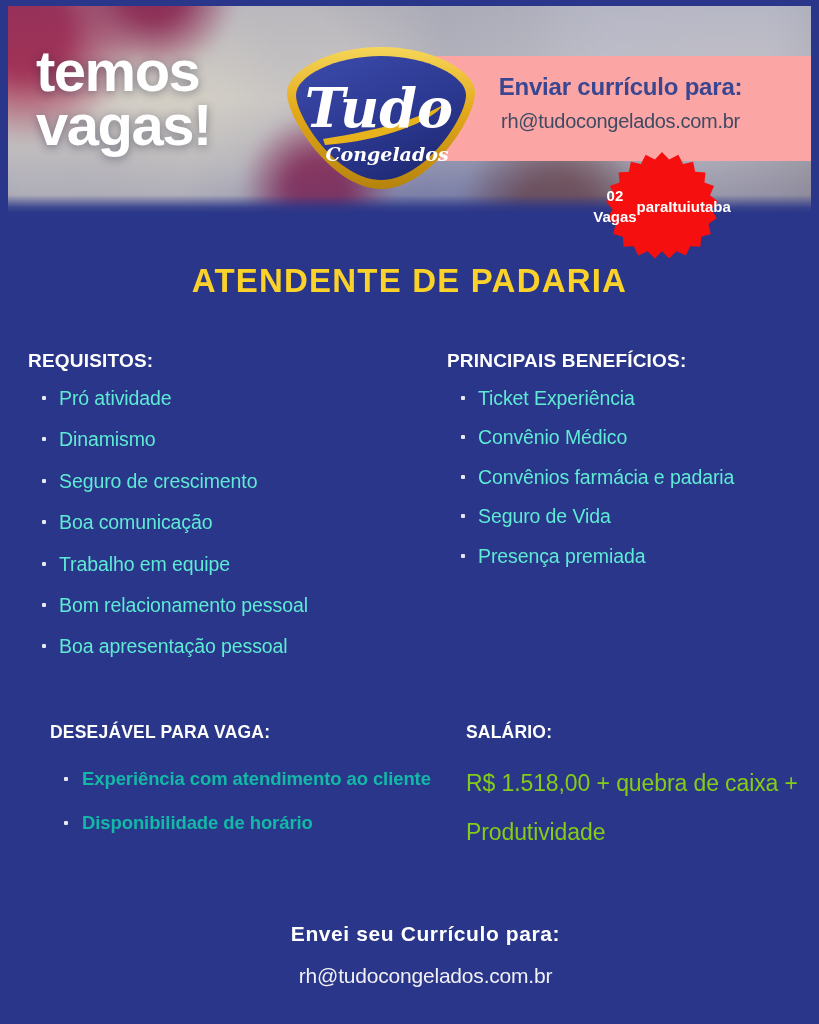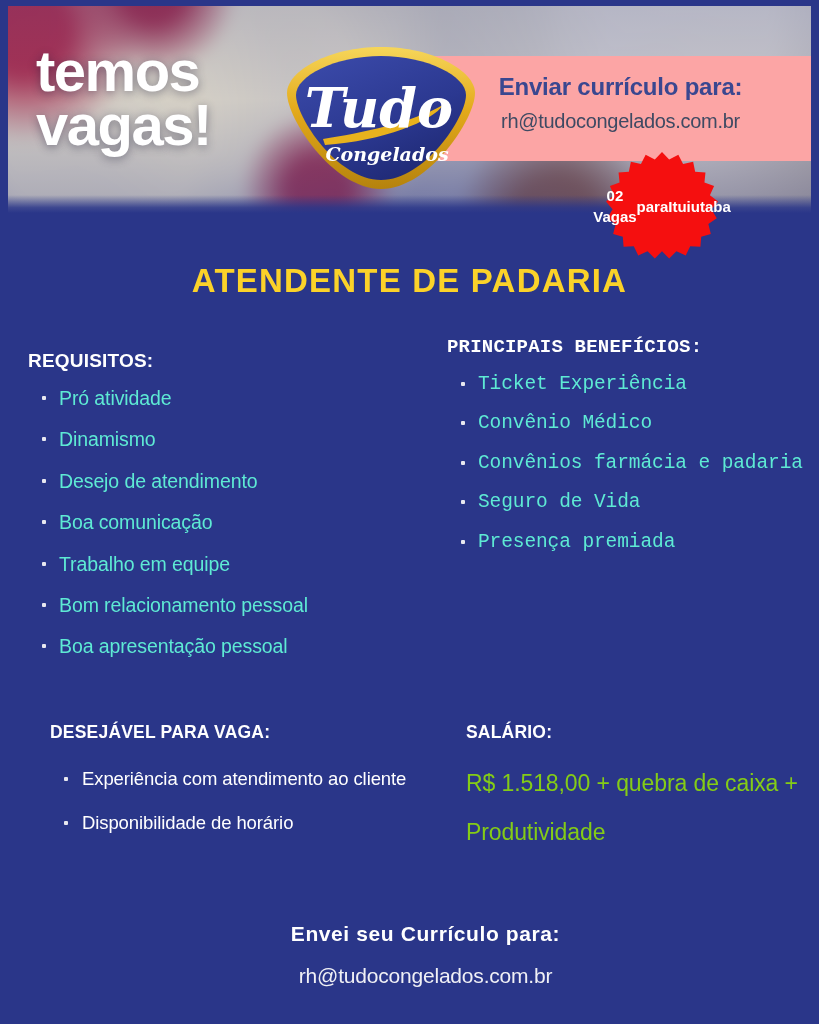--- a/index.html
+++ b/index.html
@@ -155,21 +155,21 @@
     width: 819px;
     text-align: center;
     color: #fbd229;
     font-size: 33px;
     font-weight: 700;
     letter-spacing: 1.2px;
   }
 
   
   .col-left  { position: absolute; left: 28px;  top: 350px; width: 400px; }
-  .col-right { position: absolute; left: 447px; top: 336px; width: 372px; font-family: Liberation Mono, monospace; }
+  .col-right { position: absolute; left: 447px; top: 350px; width: 372px; }
   .col-left-2  { position: absolute; left: 50px;  top: 722px; width: 390px; }
   .col-right-2 { position: absolute; left: 466px; top: 722px; width: 350px; }
 
   .section-head {
     color: #ffffff;
     font-size: 19px;
     font-weight: 700;
     letter-spacing: 0.2px;
     margin: 0 0 14px 0;
   }
@@ -198,22 +198,22 @@
     width: 4px;
     height: 4px;
     background: #e8e8f0;
     border-radius: 1px;
   }
   ul.bullets.tight li { margin-bottom: 15px; }
 
   
   ul.bullets.desirable li {
     font-size: 18.5px;
-    font-weight: 400;
-    color: #ffffff;
+    font-weight: 700;
+    color: #14b8a6;
     line-height: 2.2;
     margin-bottom: 3px;
     padding-left: 32px;
   }
   ul.bullets.desirable li::before { top: 18px; }
 
   .salary-text {
     color: #84cc16;
     font-size: 23px;
     line-height: 2.15;
@@ -307,21 +307,21 @@
     </div>
   </div>
 
   <div class="job-title">ATENDENTE DE PADARIA</div>
 
   <div class="col-left">
     <div class="section-head">REQUISITOS:</div>
     <ul class="bullets">
       <li>Pró atividade</li>
       <li>Dinamismo</li>
-      <li>Desejo de atendimento</li>
+      <li>Seguro de crescimento</li>
       <li>Boa comunicação</li>
       <li>Trabalho em equipe</li>
       <li>Bom relacionamento pessoal</li>
       <li>Boa apresentação pessoal</li>
     </ul>
   </div>
 
   <div class="col-right">
     <div class="section-head">PRINCIPAIS BENEFÍCIOS:</div>
     <ul class="bullets tight">

